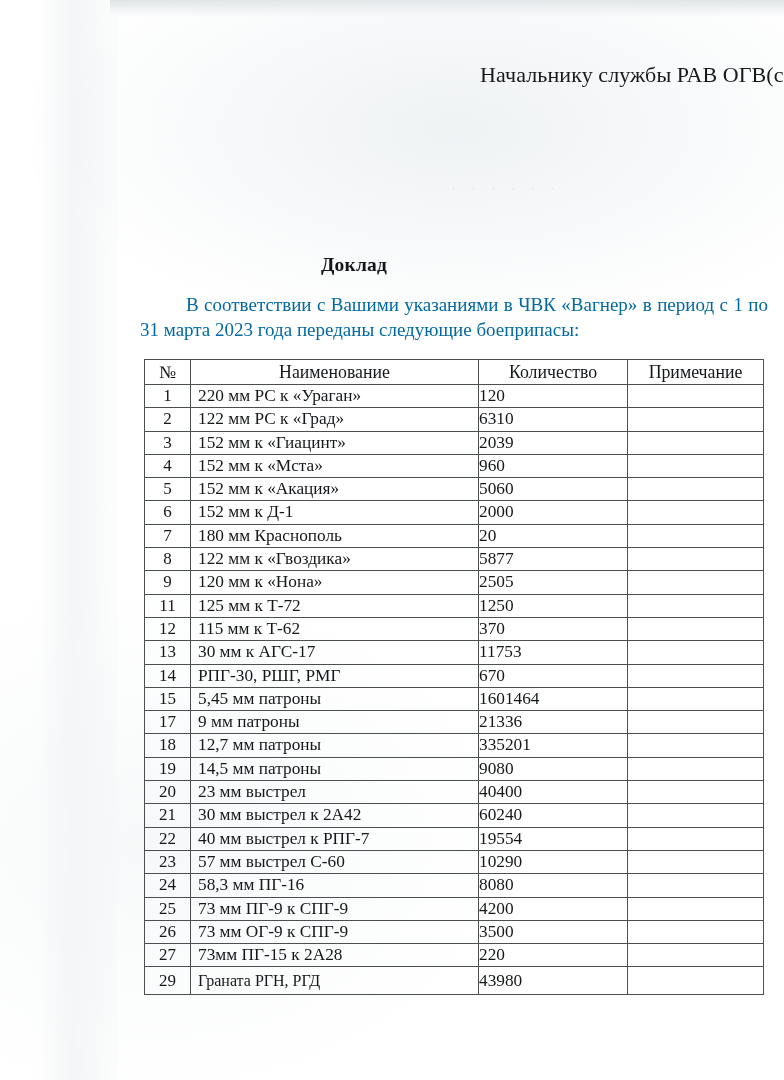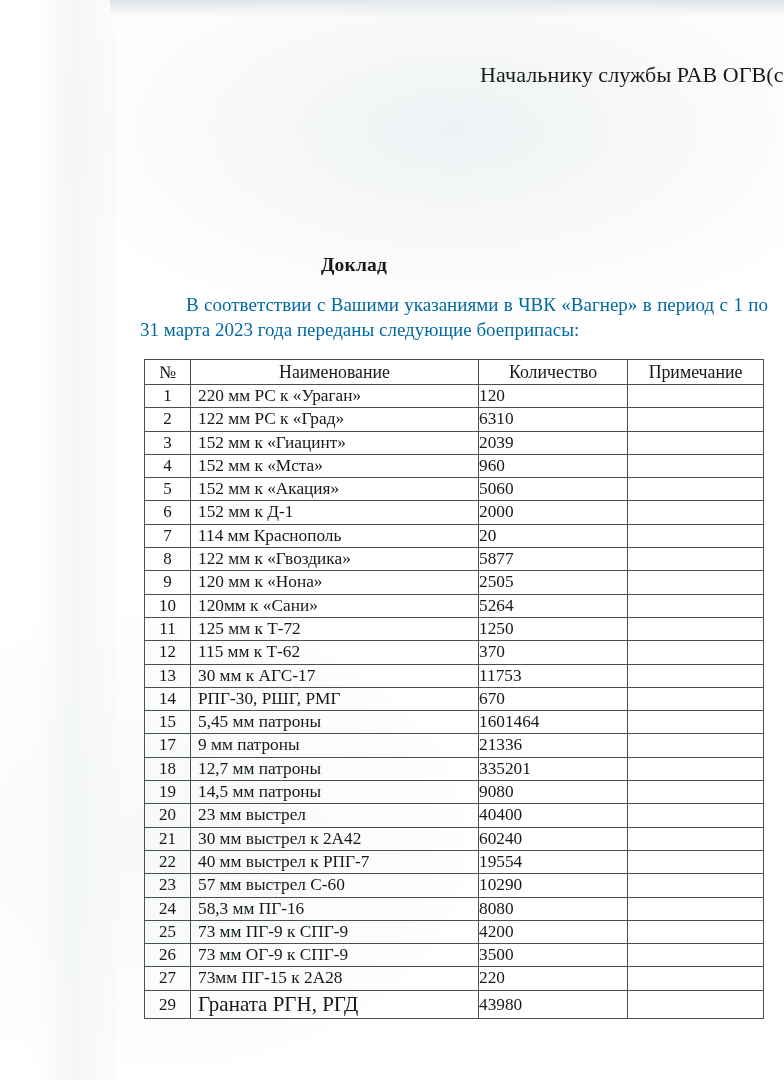--- a/index.html
+++ b/index.html
@@ -148,21 +148,21 @@
   }
   #ammo-table td.col-qty {
   }
   #ammo-table td.col-note {
     text-align: center;
   }
   #ammo-table tbody tr:last-child td {
     height: 27px;
     line-height: 27px;
   }
-  #ammo-table tbody tr:last-child td.col-name { font-size: 21px; }
+  #ammo-table tbody tr:last-child td.col-name { font-size: 16px; }
 </style>
 </head>
 <body>
 
 <div id="page-sheet">
   <div id="sheet-left-shadow"></div>
   <div id="sheet-top-edge"></div>
   <div id="sheet-grain"></div>
 </div>
 
@@ -221,43 +221,37 @@
         <td class="col-note"></td>
       </tr>
       <tr>
         <td class="col-num">6</td>
         <td class="col-name">152 мм к Д-1</td>
         <td class="col-qty">2000</td>
         <td class="col-note"></td>
       </tr>
       <tr>
         <td class="col-num">7</td>
-        <td class="col-name">114 мм Краснополь</td>
+        <td class="col-name">180 мм Краснополь</td>
         <td class="col-qty">20</td>
         <td class="col-note"></td>
       </tr>
       <tr>
         <td class="col-num">8</td>
         <td class="col-name">122 мм к «Гвоздика»</td>
         <td class="col-qty">5877</td>
         <td class="col-note"></td>
       </tr>
       <tr>
         <td class="col-num">9</td>
         <td class="col-name">120 мм к «Нона»</td>
         <td class="col-qty">2505</td>
         <td class="col-note"></td>
       </tr>
       <tr>
-        <td class="col-num">10</td>
-        <td class="col-name">120мм к «Сани»</td>
-        <td class="col-qty">5264</td>
-        <td class="col-note"></td>
-      </tr>
-      <tr>
         <td class="col-num">11</td>
         <td class="col-name">125 мм к Т-72</td>
         <td class="col-qty">1250</td>
         <td class="col-note"></td>
       </tr>
       <tr>
         <td class="col-num">12</td>
         <td class="col-name">115 мм к Т-62</td>
         <td class="col-qty">370</td>
         <td class="col-note"></td>

